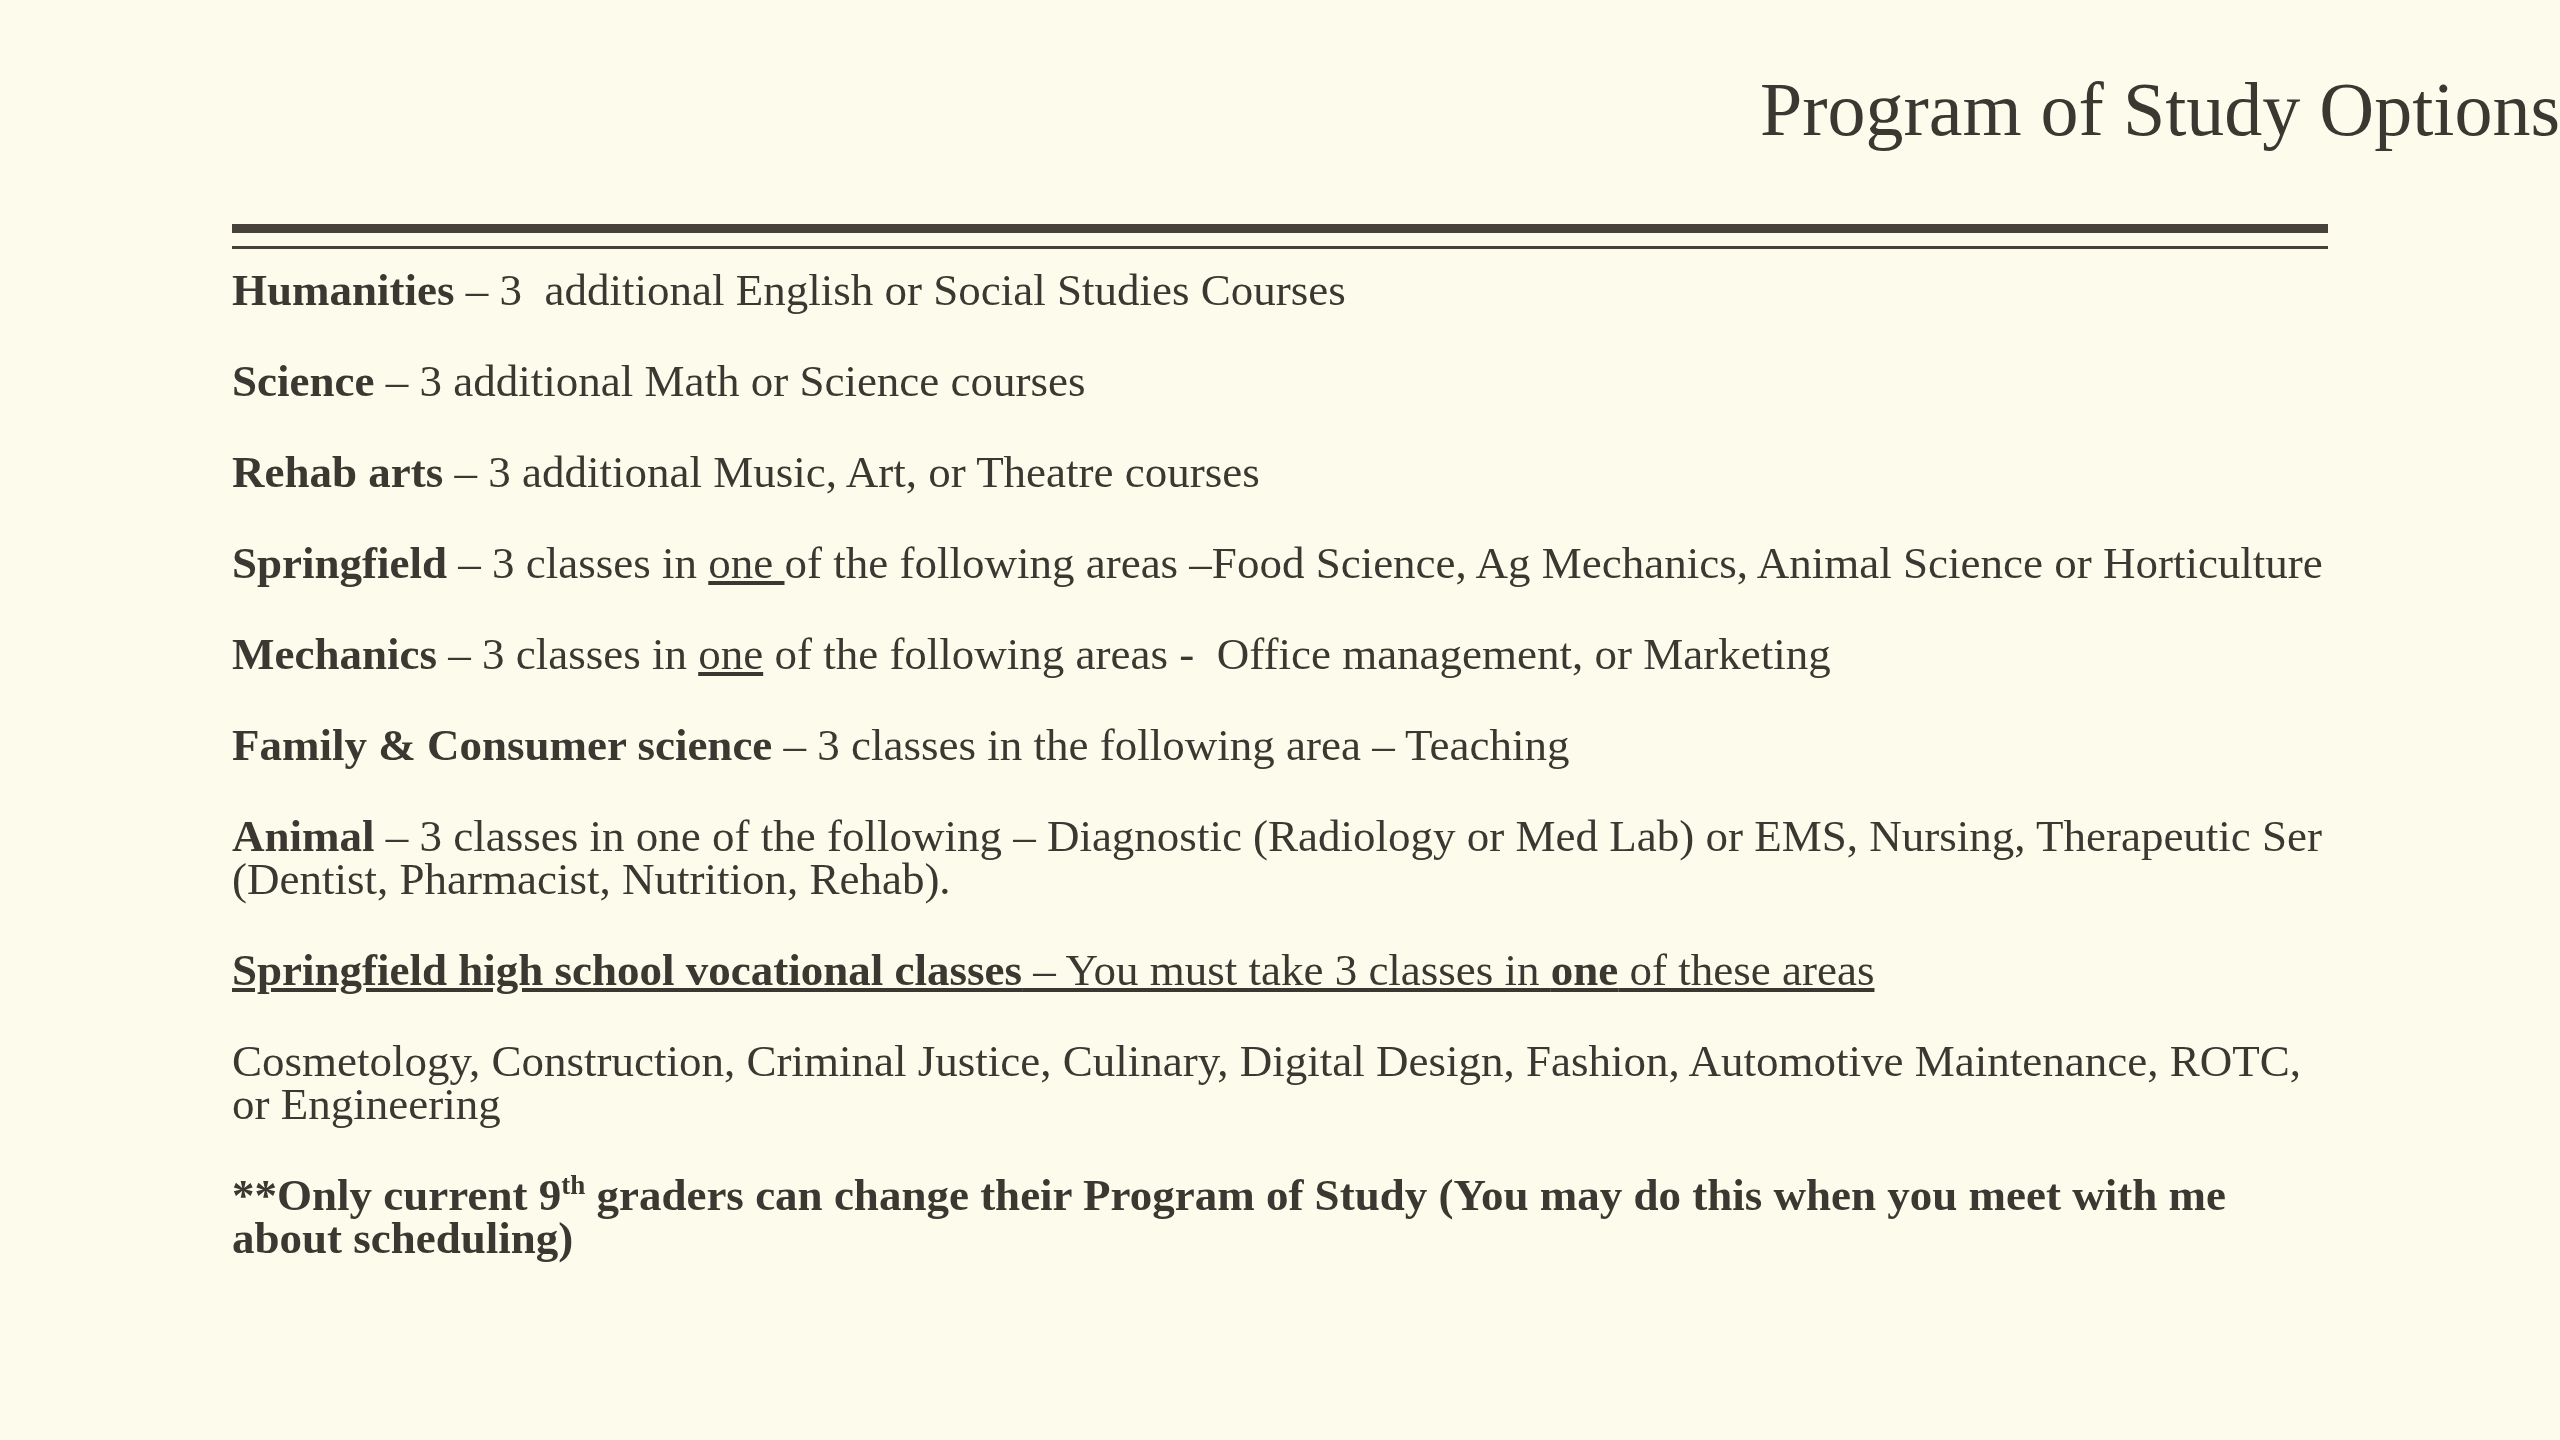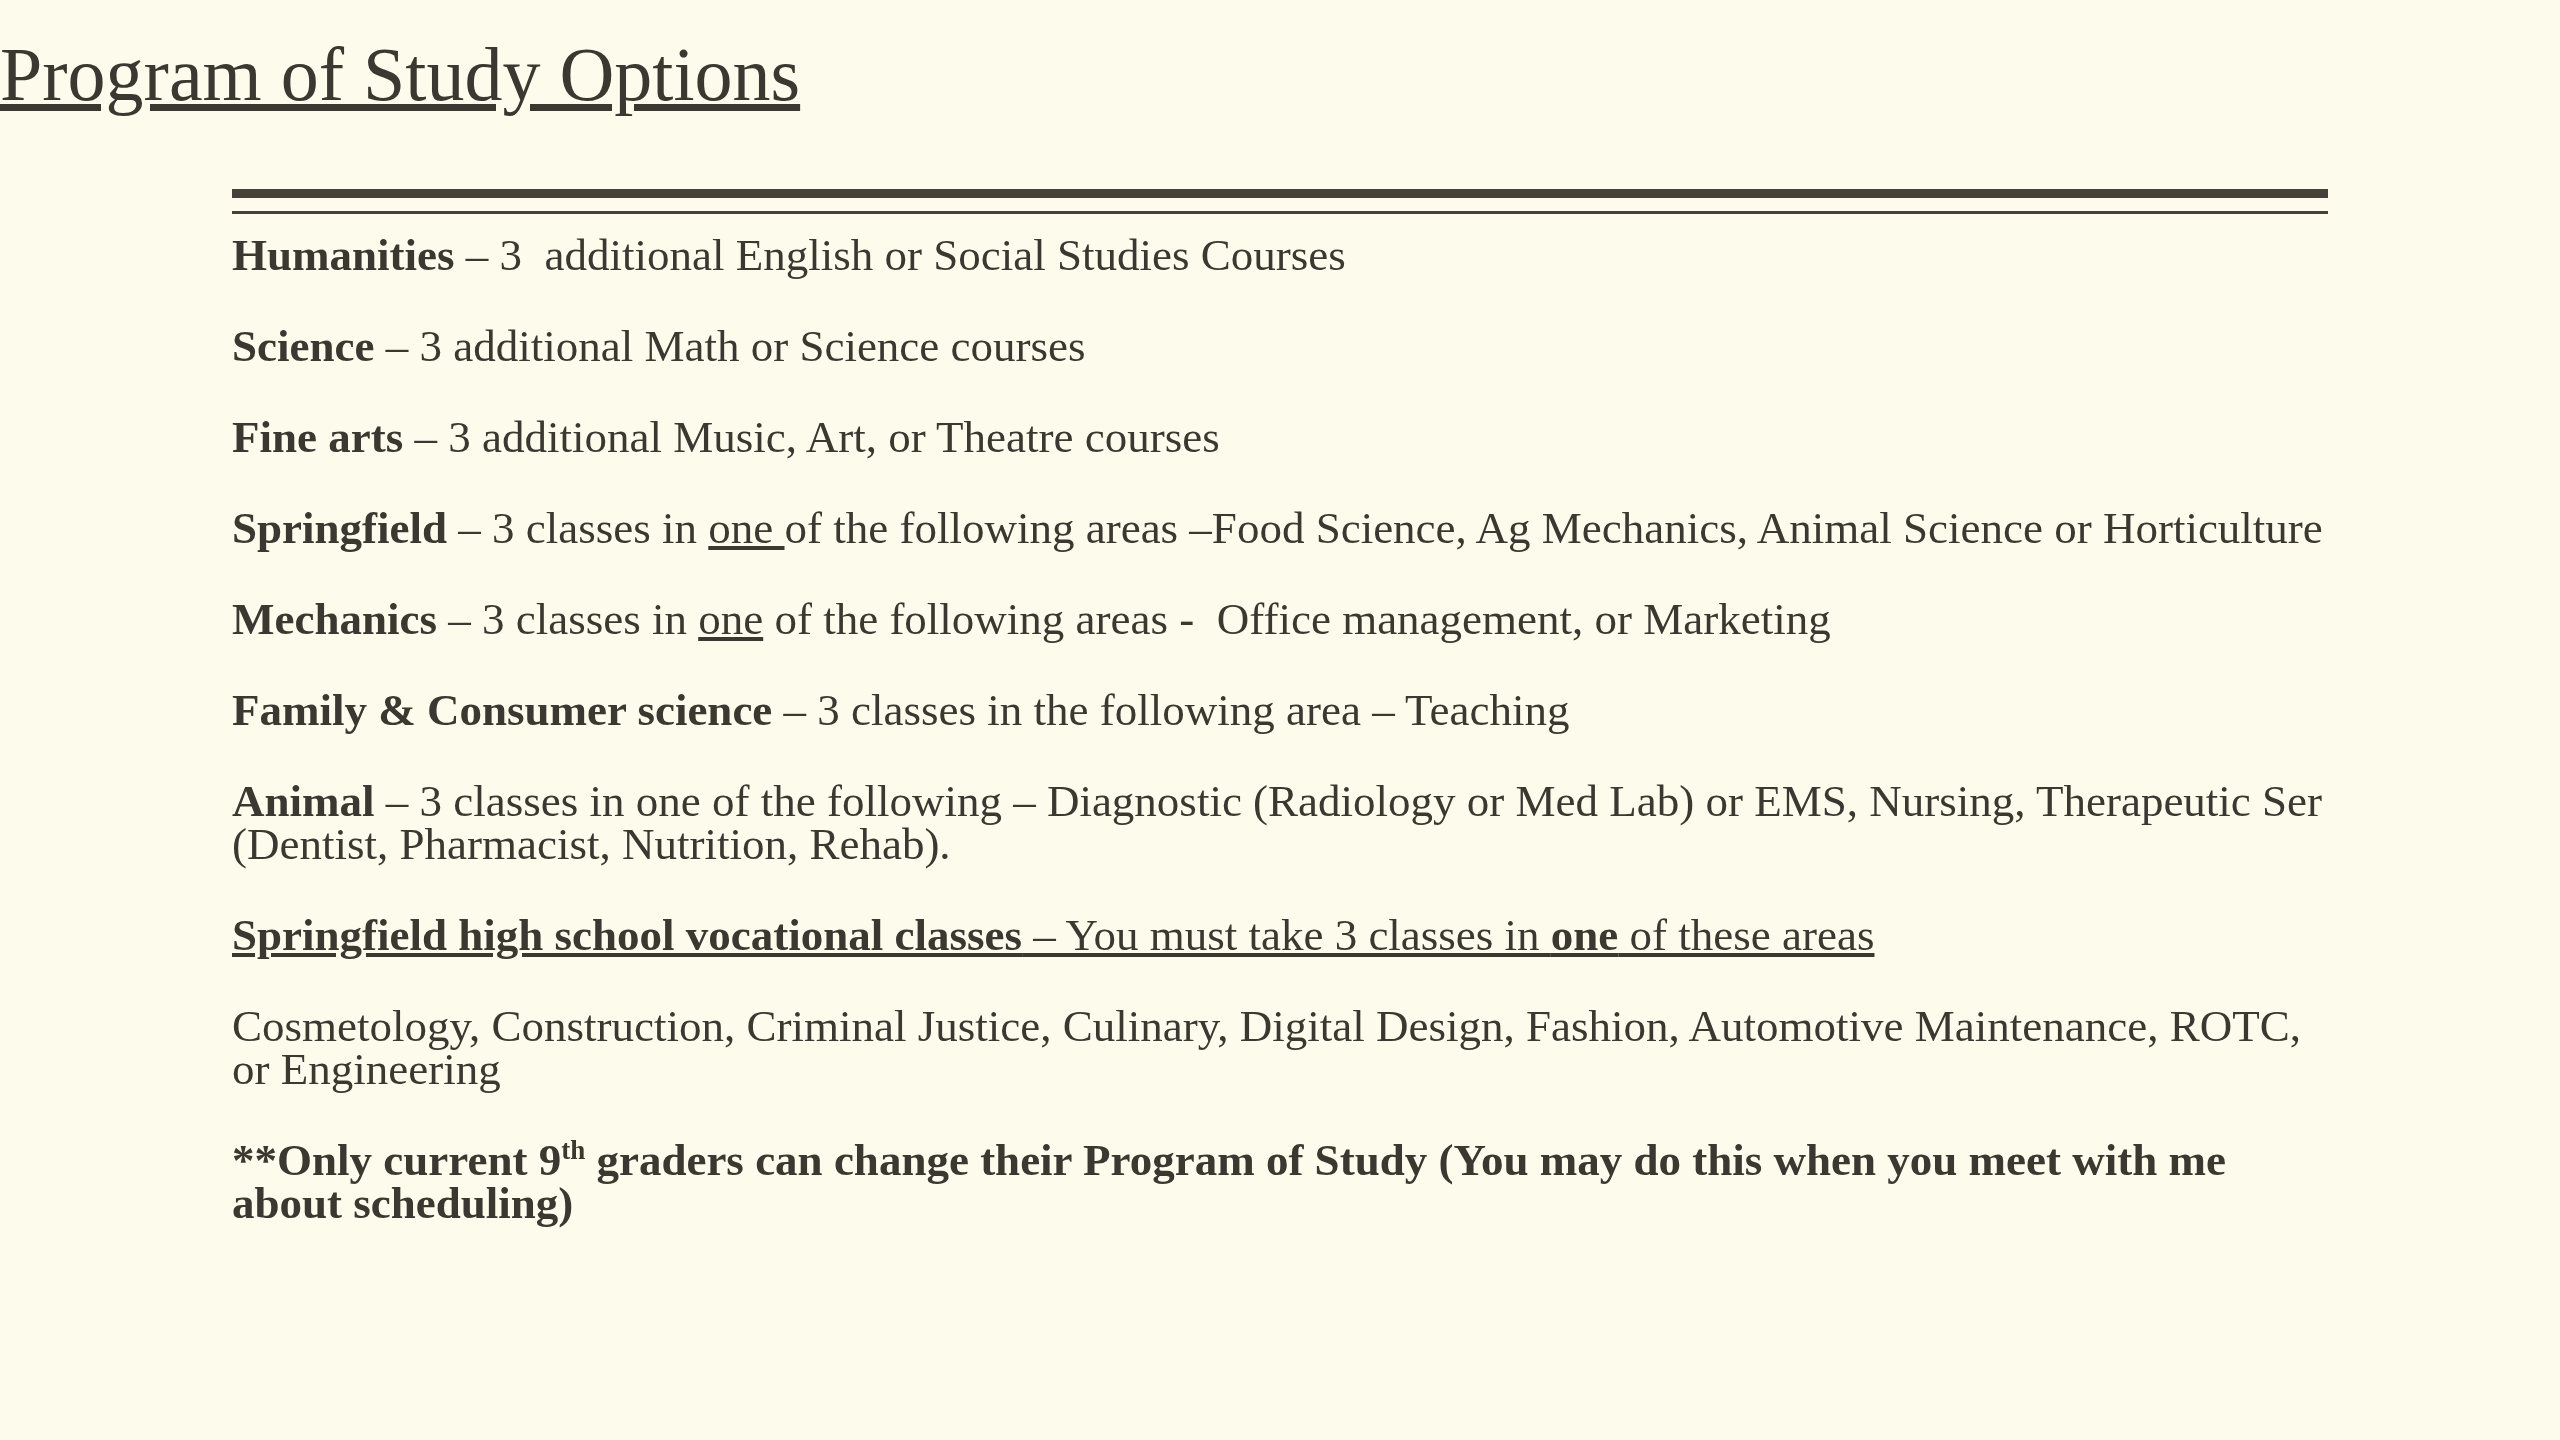--- a/index.html
+++ b/index.html
@@ -12,27 +12,26 @@
   body{
     background:var(--bg);
     font-family:"Liberation Serif","DejaVu Serif",serif;
     color:var(--ink);
   }
   .slide{
     width:2560px;height:1440px;
     position:relative;
   }
   .title{
-    margin-top:33px;
-    text-align:left;
+    margin-top:68px;
+    text-align:right;
     font-size:76px;
     line-height:1.1;
     font-weight:400;
     color:var(--ink);
-    text-decoration:underline;
   }
   .content{
     margin:0 232px;
   }
   .double-rule{
     margin-top:72px;
     width:2096px;
     height:25px;
     border-top:9px solid var(--rule);
     border-bottom:3px solid var(--rule);
@@ -58,21 +57,21 @@
 </head>
 <body>
 
 <div class="slide">
   <h1 class="title">Program of Study Options</h1>
   <div class="content">
     <div class="double-rule"></div>
     <div class="program-list">
         <p><span class="b">Humanities</span><span> – 3  additional English or Social Studies Courses</span></p>
         <p><span class="b">Science</span><span> – 3 additional Math or Science courses</span></p>
-        <p><span class="b">Fine arts</span><span> – 3 additional Music, Art, or Theatre courses</span></p>
+        <p><span class="b">Rehab arts</span><span> – 3 additional Music, Art, or Theatre courses</span></p>
         <p><span class="b">Springfield</span><span> – 3 classes in </span><span class="u">one </span><span>of the following areas –Food Science, Ag Mechanics, Animal Science or Horticulture</span></p>
         <p><span class="b">Mechanics</span><span> – 3 classes in </span><span class="u">one</span><span> of the following areas -  Office management, or Marketing</span></p>
         <p><span class="b">Family &amp; Consumer science</span><span> – 3 classes in the following area – Teaching</span></p>
         <p><span class="b">Animal</span><span> – 3 classes in one of the following – Diagnostic (Radiology or Med Lab) or EMS, Nursing, Therapeutic Ser (Dentist, Pharmacist, Nutrition, Rehab).</span></p>
         <p><span class="b u">Springfield high school vocational classes</span><span class="u"> – You must take 3 classes in </span><span class="b u">one</span><span class="u"> of these areas</span></p>
         <p><span>Cosmetology, Construction, Criminal Justice, Culinary, Digital Design, Fashion, Automotive Maintenance, ROTC, or Engineering</span></p>
         <p><span class="b">**Only current 9</span><sup class="b">th</sup><span class="b"> graders can change their Program of Study (You may do this when you meet with me about scheduling)</span></p>
       </div>
   </div>
 </div>

